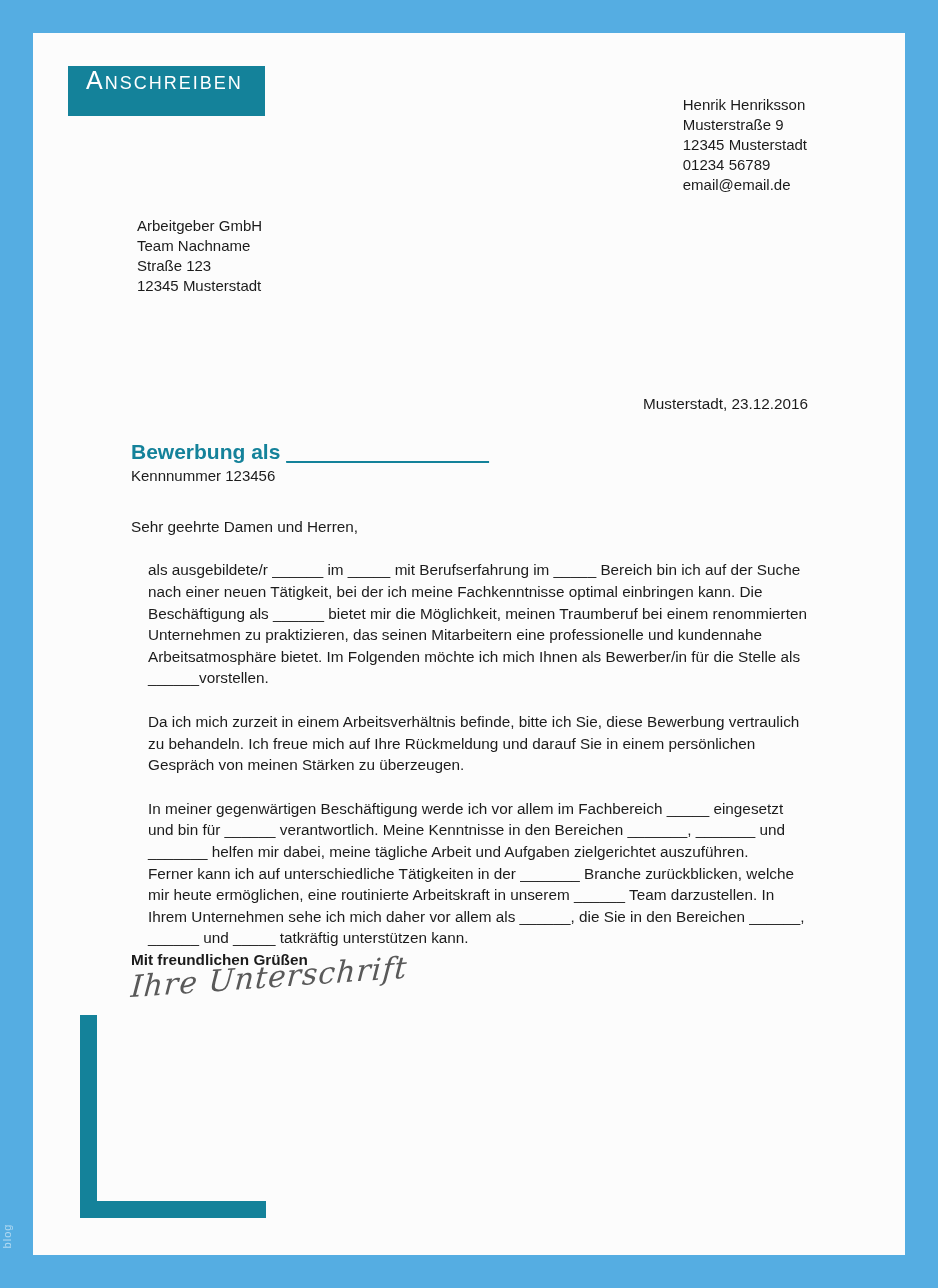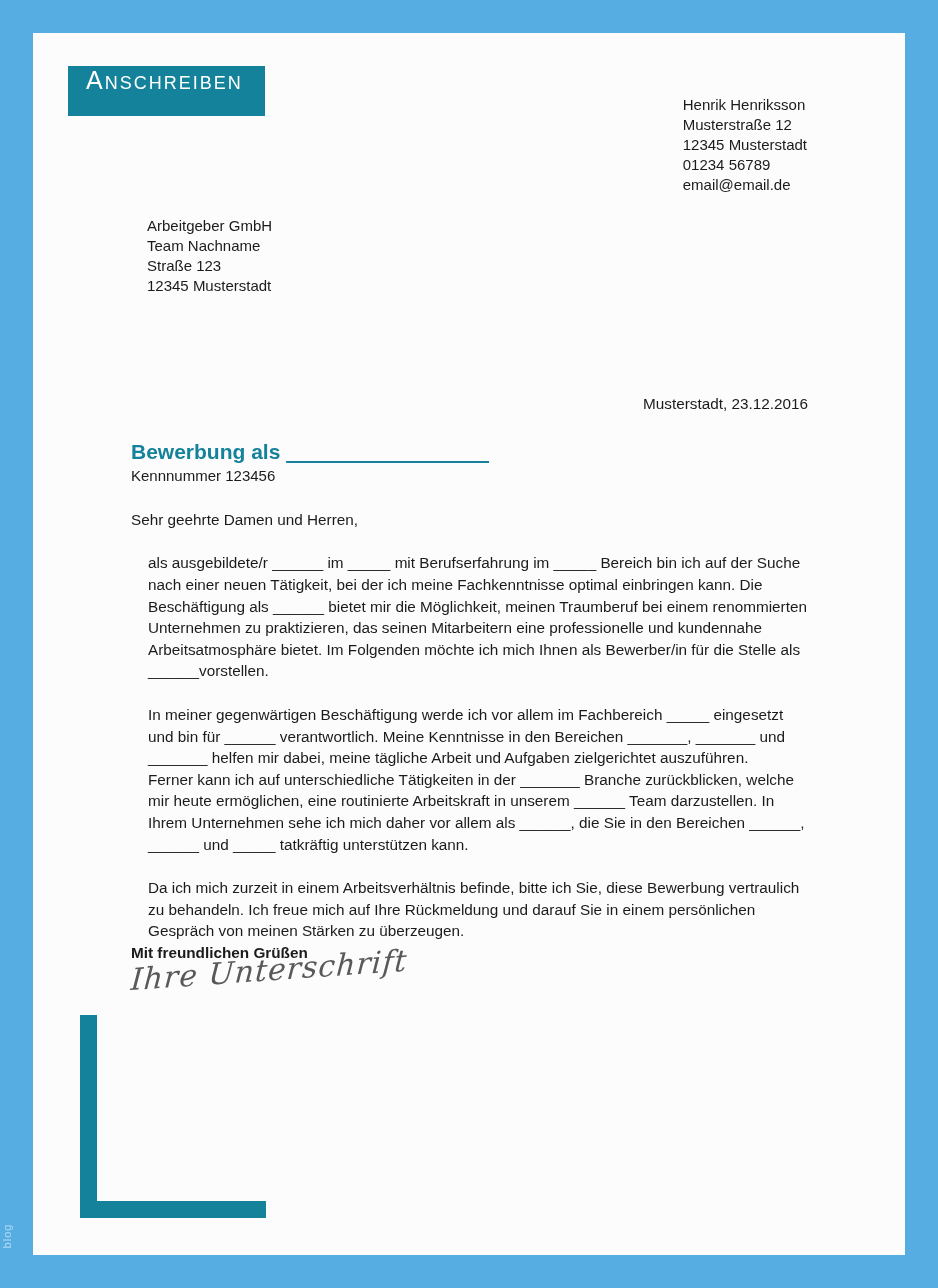--- a/index.html
+++ b/index.html
@@ -33,36 +33,36 @@
     font-variant:small-caps;
     letter-spacing:2px;
     font-weight:400;
   }
   .sender{
     position:absolute;top:62px;right:98px;
     text-align:left;
     font-size:15px;line-height:20px;
   }
   .recipient{
-    position:absolute;top:183px;left:114px;
+    position:absolute;top:183px;left:104px;
     font-size:15px;line-height:20px;
   }
   .letter-body{
     position:absolute;top:360px;left:98px;right:97px;
     font-size:15.3px;line-height:21.6px;
   }
   .date{text-align:right;}
   .subject{
     margin-top:26px;
     font-size:21px;font-weight:bold;
     color:var(--accent);
   }
   .subject .blank{text-decoration:underline;letter-spacing:1px;text-align:center;}
   .reference{font-size:15px;margin-top:3px;}
-  .salutation{margin-top:22px;}
+  .salutation{margin-top:29px;}
   .para{margin:22px 0 0 17px;white-space:pre-line;}
   .closing{font-weight:bold;}
   .signature{
     margin-top:6px;
     font-family:"DejaVu Serif",serif;
     font-style:italic;
     font-size:30px;
     color:#3d3d3d;
     transform:rotate(-4deg) skewX(-8deg);
     transform-origin:left center;
@@ -94,21 +94,21 @@
 <div class="frame">
 
   <div class="paper">
 
     <div class="title-box">
       <span>Anschreiben</span>
     </div>
 
     <div class="sender">
       <div>Henrik Henriksson</div>
-      <div>Musterstraße 12</div>
+      <div>Musterstraße 9</div>
       <div>12345 Musterstadt</div>
       <div>01234 56789</div>
       <div>email@email.de</div>
     </div>
 
     <div class="recipient">
       <div>Arbeitgeber GmbH</div>
       <div>Team Nachname</div>
       <div>Straße 123</div>
       <div>12345 Musterstadt</div>
@@ -119,23 +119,23 @@
 
       <div class="subject">
         <span>Bewerbung als </span><span class="blank">________________</span>
       </div>
 
       <div class="reference">Kennnummer 123456</div>
 
       <div class="salutation">Sehr geehrte Damen und Herren,</div>
 
       <p class="para">als ausgebildete/r ______ im _____ mit Berufserfahrung im _____ Bereich bin ich auf der Suche nach einer neuen Tätigkeit, bei der ich meine Fachkenntnisse optimal einbringen kann. Die Beschäftigung als ______ bietet mir die Möglichkeit, meinen Traumberuf bei einem renommierten Unternehmen zu praktizieren, das seinen Mitarbeitern eine professionelle und kundennahe Arbeitsatmosphäre bietet. Im Folgenden möchte ich mich Ihnen als Bewerber/in für die Stelle als ______vorstellen.</p>
+      <p class="para">Da ich mich zurzeit in einem Arbeitsverhältnis befinde, bitte ich Sie, diese Bewerbung vertraulich zu behandeln. Ich freue mich auf Ihre Rückmeldung und darauf Sie in einem persönlichen Gespräch von meinen Stärken zu überzeugen.</p>
       <p class="para">In meiner gegenwärtigen Beschäftigung werde ich vor allem im Fachbereich _____ eingesetzt und bin für ______ verantwortlich. Meine Kenntnisse in den Bereichen _______, _______ und _______ helfen mir dabei, meine tägliche Arbeit und Aufgaben zielgerichtet auszuführen.
 Ferner kann ich auf unterschiedliche Tätigkeiten in der _______ Branche zurückblicken, welche mir heute ermöglichen, eine routinierte Arbeitskraft in unserem ______ Team darzustellen. In Ihrem Unternehmen sehe ich mich daher vor allem als ______, die Sie in den Bereichen ______, ______ und _____ tatkräftig unterstützen kann.</p>
-      <p class="para">Da ich mich zurzeit in einem Arbeitsverhältnis befinde, bitte ich Sie, diese Bewerbung vertraulich zu behandeln. Ich freue mich auf Ihre Rückmeldung und darauf Sie in einem persönlichen Gespräch von meinen Stärken zu überzeugen.</p>
 
       <div class="closing">Mit freundlichen Grüßen</div>
 
       <div class="signature">Ihre Unterschrift</div>
     </div>
 
     <div>
       <div class="corner-v"></div>
       <div class="corner-h"></div>
     </div>

